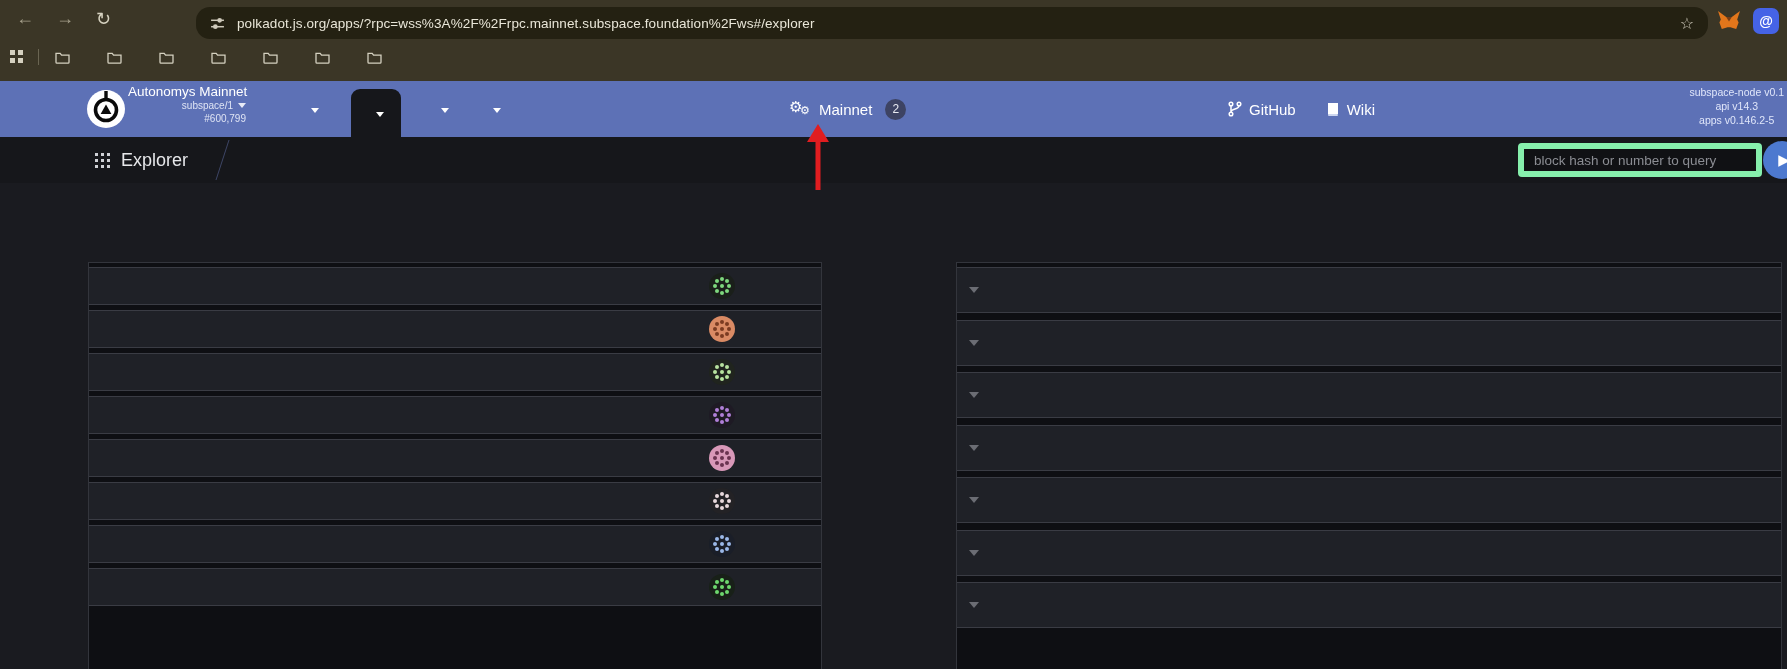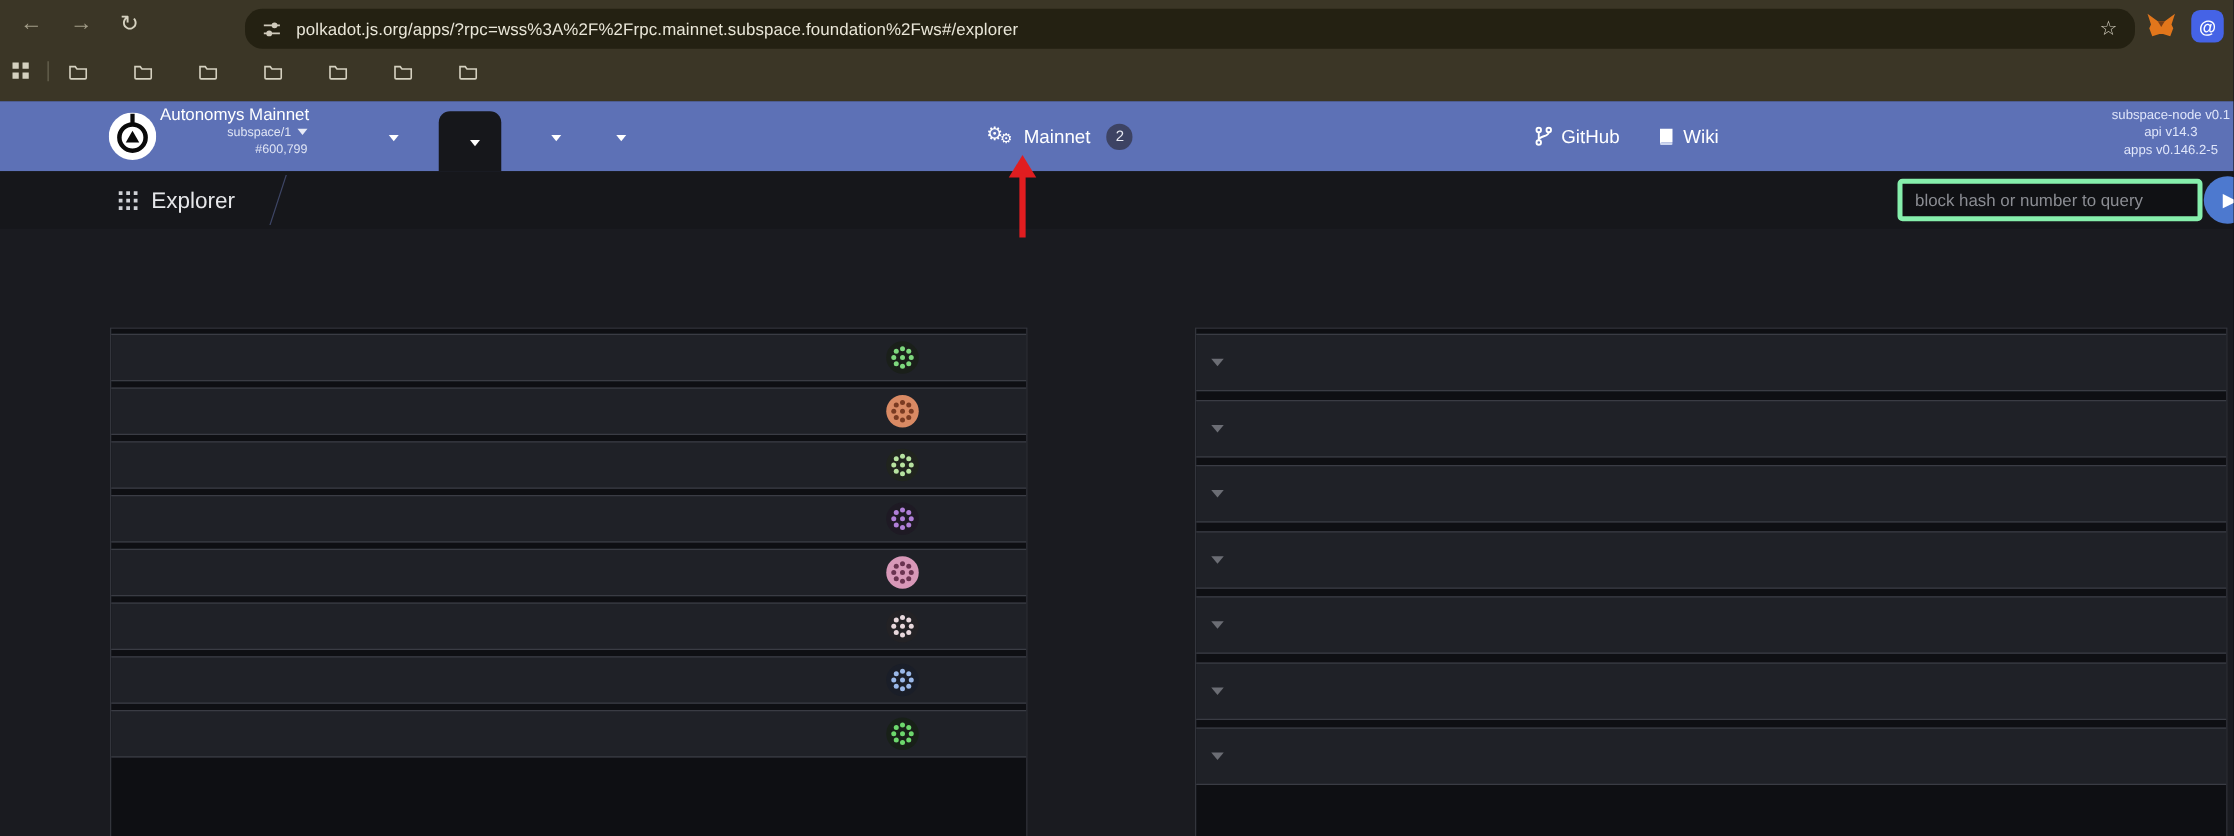--- a/index.html
+++ b/index.html
@@ -53,21 +53,21 @@
   .explorer { position:absolute; left:95px; top:0; height:46px; display:flex; align-items:center; gap:11px; color:#e6e7ea; font-size:18px; }
   .grid9 { position:relative; width:15px; height:15px; }
   .grid9 i { position:absolute; left:50%; top:50%; width:3px; height:3px; margin:-1.5px; background:#cfd1d6;
              box-shadow:6px 0 0 #cfd1d6,-6px 0 0 #cfd1d6,0 6px 0 #cfd1d6,0 -6px 0 #cfd1d6,6px 6px 0 #cfd1d6,-6px -6px 0 #cfd1d6,6px -6px 0 #cfd1d6,-6px 6px 0 #cfd1d6; }
   .slash { position:absolute; left:222px; top:3px; height:40px; width:1px; background:#3e4666; transform:skewX(-18deg); }
   .tabs { position:absolute; left:247px; top:0; height:46px; display:flex; gap:42px; }
   .tab { position:relative; display:flex; align-items:center; height:46px; font-size:14px; color:#9fa1a8; cursor:default; }
   .tab.active { color:#ffffff; }
   .tab.active::after { content:""; position:absolute; left:0; right:0; bottom:0; height:3px; background:#5468c0; }
   .query-box { position:absolute; left:1518px; top:6px; width:244px; height:34px; }
-  .query-box input { width:100%; height:100%; background:#101114; border:4px solid #86efac; border-radius:4px;
+  .query-box input { width:100%; height:100%; background:#101114; border:6px solid #86efac; border-radius:4px;
                      color:#eab308; font-size:13.5px; padding:0 10px; font-family:"Liberation Sans", sans-serif; }
   .query-box input::placeholder { color:#8b8d93; }
   .play-btn { position:absolute; left:1763px; top:4px; width:38px; height:38px; border-radius:50%; background:#4d79cf;
               color:#fff; display:flex; align-items:center; justify-content:center; font-size:15px; padding-left:4px; }
 
   
   .stats-left { position:absolute; left:75px; top:203px; display:flex; gap:13px; }
   .stats-right { position:absolute; left:1546px; top:203px; display:flex; gap:14px; }
   .stat { text-align:right; }
   .stat .lbl { font-size:13px; color:#8b8d94; margin-bottom:2px; }

